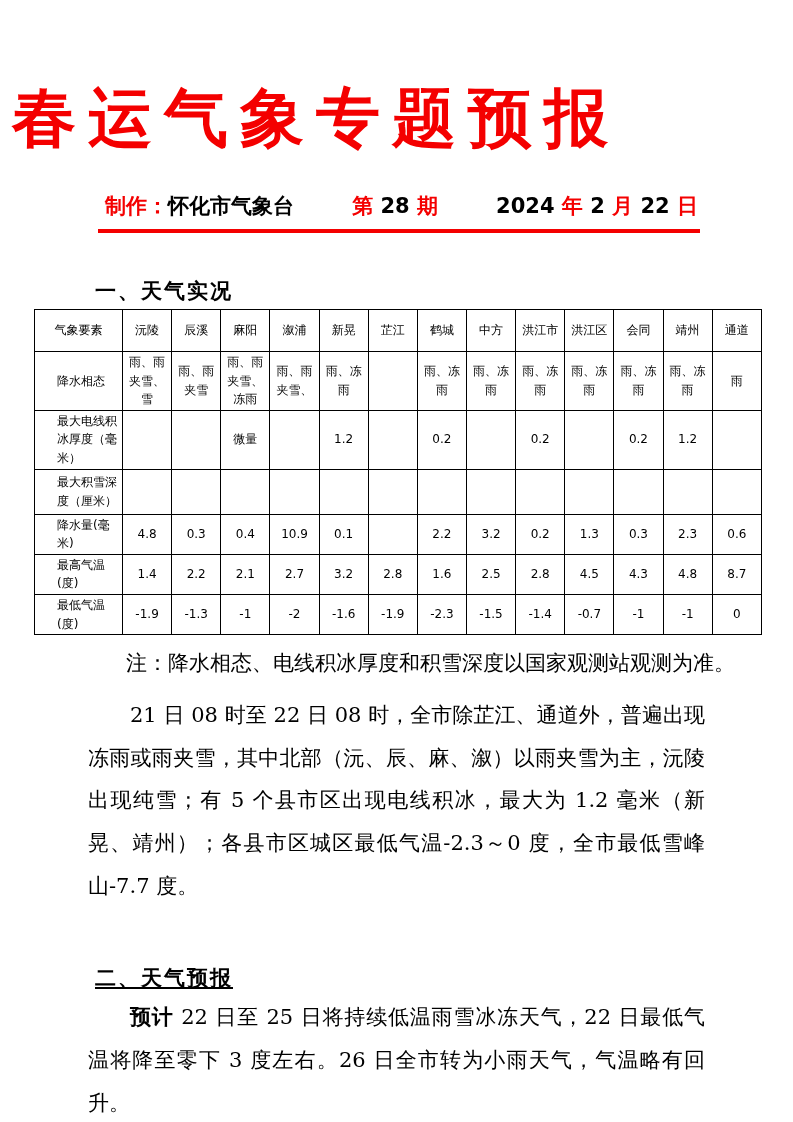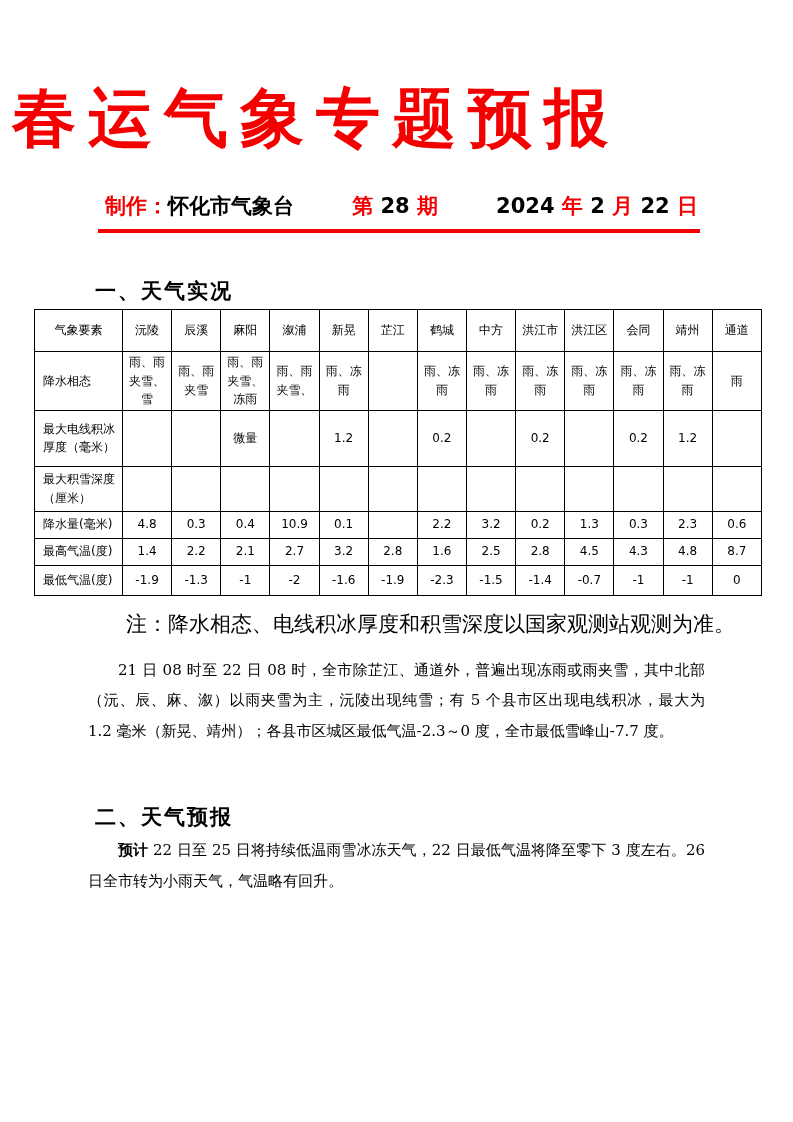--- a/index.html
+++ b/index.html
@@ -35,29 +35,29 @@
     border:1px solid #000; text-align:center; vertical-align:middle;
     font-weight:normal; padding:1px 2px; word-break:break-all; line-height:1.55;
   }
   table.obs thead tr { height:42px; }
   table.obs tbody tr:nth-child(1) { height:56px; }
   table.obs tbody tr:nth-child(2) { height:56px; }
   table.obs tbody tr:nth-child(3) { height:45px; }
   table.obs tbody tr:nth-child(4) { height:27px; }
   table.obs tbody tr:nth-child(5) { height:27px; }
   table.obs tbody tr:nth-child(6) { height:30px; }
-  table.obs tbody th { text-align:left; padding-left:8px; }
+  table.obs tbody th { text-align:left; padding-left:22px; }
   .note { margin:14px 0 0 126px; font-size:21px; }
   .para {
-    margin:17px 88px 0 88px; font-size:15px; line-height:2.03;
+    margin:17px 88px 0 88px; font-size:21px; line-height:2.03;
     text-align:justify; text-indent:2em;
     font-family:"DejaVu Serif", serif;
   }
   .para .lead { font-weight:bold; }
-  .sec2 { margin-top:57px; }
+  .sec2 { margin-top:57px;text-decoration:underline; }
   .para2 { margin-top:4px; }
 </style>
 </head>
 <body>
 
 <div class="page">
 
   <div class="doc-title">春运气象专题预报</div>
 
   <div class="masthead">

